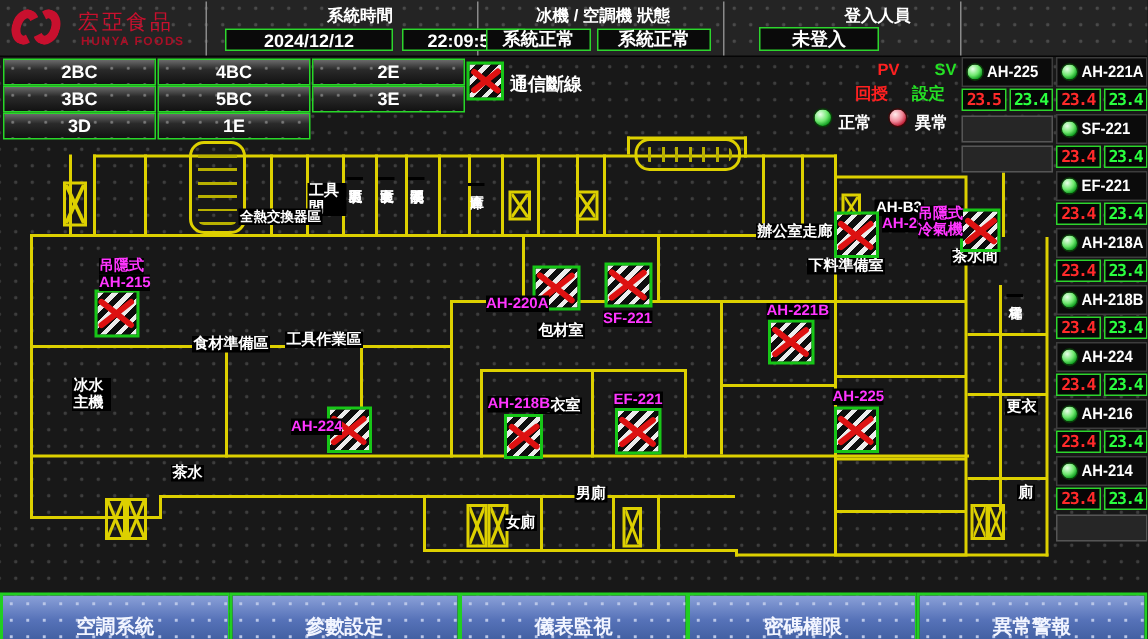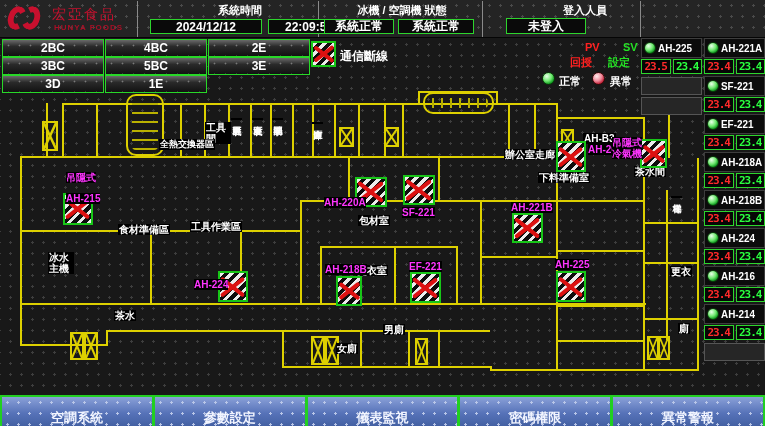--- a/index.html
+++ b/index.html
@@ -260,33 +260,33 @@
   <div class="room" style="left:159px;top:139px;font-size:9px">全熱交換器區</div>
   <div class="room v" style="left:231px;top:118px">男更衣區</div>
   <div class="room v" style="left:252px;top:118px">女更衣區</div>
   <div class="room v" style="left:272px;top:118px">洗手間區</div>
   <div class="room v" style="left:312px;top:122px">倉庫區</div>
   <div class="room" style="left:583px;top:133px">AH-B3</div>
   <div class="room" style="left:504px;top:149px">辦公室走廊</div>
   <div class="room" style="left:538px;top:172px">下料準備室</div>
   <div class="room" style="left:358px;top:215px">包材室</div>
   <div class="room" style="left:634px;top:166px">茶水間</div>
-  <div class="room" style="left:118px;top:224px">食材準備區</div>
+  <div class="room" style="left:128px;top:224px">食材準備區</div>
   <div class="room" style="left:190px;top:221px">工具作業區</div>
   <div class="room" style="left:356px;top:265px">更衣室</div>
   <div class="room wrap" style="left:48px;top:252px;width:26px">冰水主機</div>
   <div class="room" style="left:114px;top:310px">茶水</div>
   <div class="room" style="left:336px;top:343px">女廁</div>
   <div class="room" style="left:383px;top:324px">男廁</div>
   <div class="room v" style="left:671px;top:196px">電梯</div>
   <div class="room" style="left:670px;top:266px">更衣</div>
   <div class="room" style="left:678px;top:323px">廁</div>
 
   <div class="mlabel" style="left:66px;top:172px">吊隱式</div>
-  <div class="mlabel" style="left:66px;top:193px">AH-215</div>
+  <div class="mlabel" style="left:66px;top:183px">AH-215</div>
   <div class="mlabel" style="left:324px;top:197px">AH-220A</div>
   <div class="mlabel" style="left:402px;top:207px">SF-221</div>
   <div class="mlabel" style="left:588px;top:144px">AH-204</div>
   <div class="mlabel" style="left:612px;top:137px">吊隱式</div>
   <div class="mlabel" style="left:612px;top:148px">冷氣機</div>
   <div class="mlabel" style="left:511px;top:202px">AH-221B</div>
   <div class="mlabel" style="left:194px;top:279px">AH-224</div>
   <div class="mlabel" style="left:325px;top:264px">AH-218B</div>
   <div class="mlabel" style="left:409px;top:261px">EF-221</div>
   <div class="mlabel" style="left:555px;top:259px">AH-225</div>

